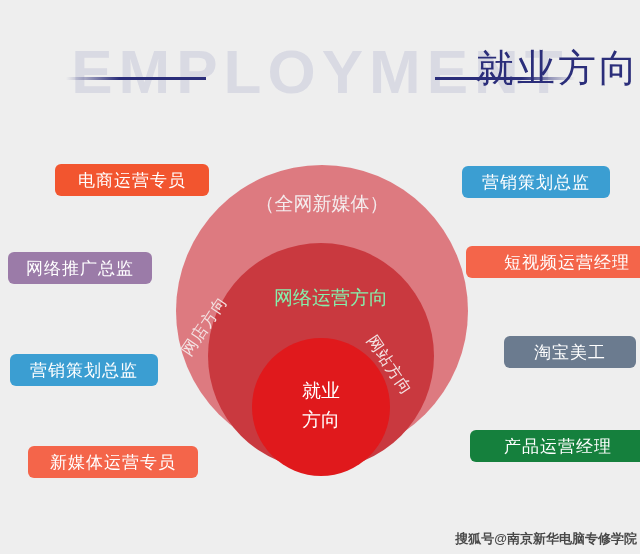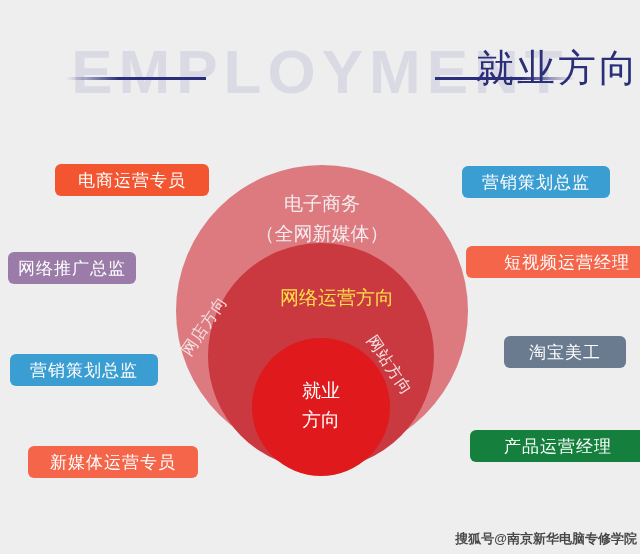--- a/index.html
+++ b/index.html
@@ -105,26 +105,26 @@
     left: 0;
     top: 24px;
     width: 292px;
     font-size: 19px;
     line-height: 30px;
     color: #f4eced;
     white-space: nowrap;
   }
   .mid-label {
     position: absolute;
-    left: 16px;
+    left: 10px;
     top: 42px;
     width: 226px;
     font-size: 19px;
     line-height: 26px;
-    color: #fde047;
+    color: #86efac;
     white-space: nowrap;
   }
   .inner-label {
     position: absolute;
     left: 0;
     top: 38px;
     width: 138px;
     font-size: 19px;
     line-height: 29px;
     color: #ffffff;
@@ -187,21 +187,20 @@
 
   <div class="header">
     <div class="watermark-word">EMPLOYMENT</div>
     <div class="rule rule-left"></div>
     <div class="rule rule-right"></div>
     <div class="title-cn">就业方向</div>
   </div>
 
   <div class="circle circle-outer" style="background: rgb(221, 122, 128);">
     <div class="outer-label">
-      <div>电子商务</div>
       <div>（全网新媒体）</div>
     </div>
   </div>
 
   <div class="circle circle-mid" style="background: rgb(201, 57, 63);">
     <div class="mid-label">
       <div>网络运营方向</div>
     </div>
   </div>
 
@@ -210,24 +209,24 @@
       <div>就业</div>
       <div>方向</div>
     </div>
   </div>
 
   <div class="branch-label branch-left">网店方向</div>
   <div class="branch-label branch-right">网站方向</div>
 
   <div id="pill-host">
       <div class="pill" style="left: 55px; top: 164px; width: 154px; background: rgb(242, 85, 47);">电商运营专员</div>
-      <div class="pill" style="left: 8px; top: 252px; width: 128px; background: rgb(155, 123, 168); text-align: right;">网络推广总监</div>
+      <div class="pill" style="left: 8px; top: 252px; width: 144px; background: rgb(155, 123, 168); text-align: right;">网络推广总监</div>
       <div class="pill" style="left: 10px; top: 354px; width: 148px; background: rgb(59, 158, 210);">营销策划总监</div>
       <div class="pill" style="left: 28px; top: 446px; width: 170px; background: rgb(244, 101, 74);">新媒体运营专员</div>
       <div class="pill" style="left: 462px; top: 166px; width: 148px; background: rgb(59, 158, 210);">营销策划总监</div>
       <div class="pill" style="left: 466px; top: 246px; width: 202px; background: rgb(244, 101, 74);">短视频运营经理</div>
-      <div class="pill" style="left: 504px; top: 336px; width: 122px; background: rgb(107, 123, 143);">淘宝美工</div>
+      <div class="pill" style="left: 504px; top: 336px; width: 132px; background: rgb(107, 123, 143);">淘宝美工</div>
       <div class="pill" style="left: 470px; top: 430px; width: 176px; background: #15803d;">产品运营经理</div>
     </div>
 
   <div class="footer-watermark">搜狐号@南京新华电脑专修学院</div>
 
 </div>
 
 </body></html>

